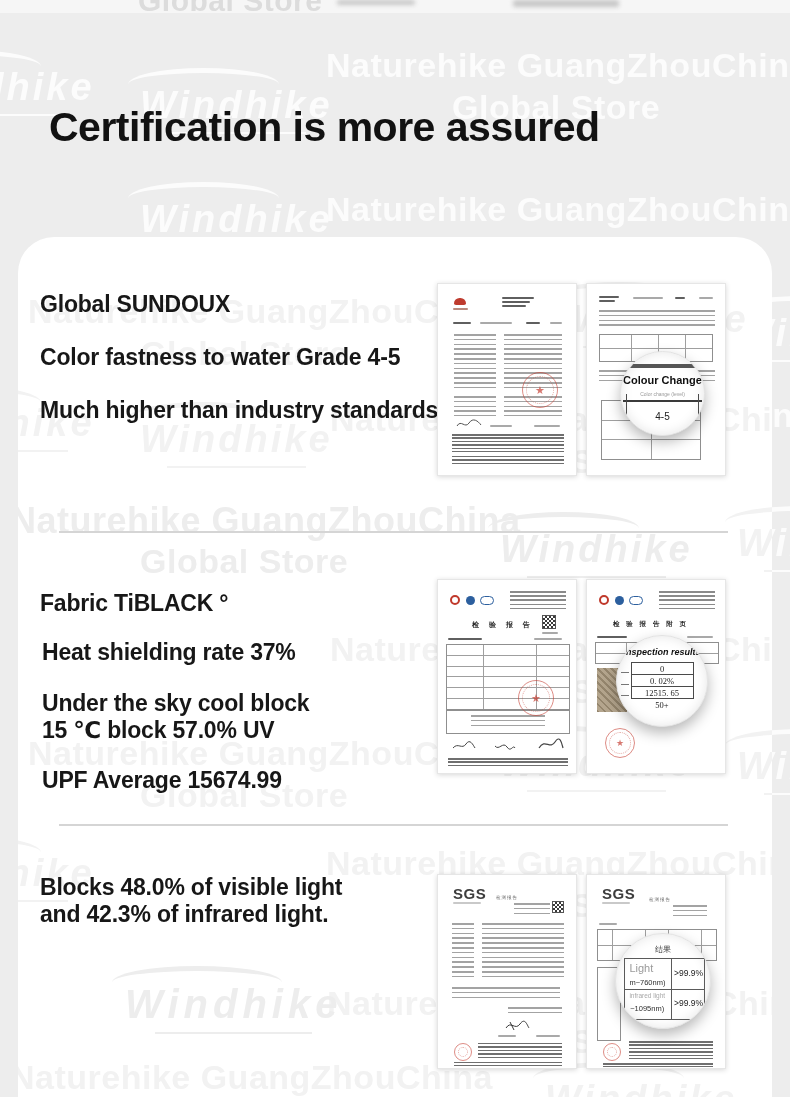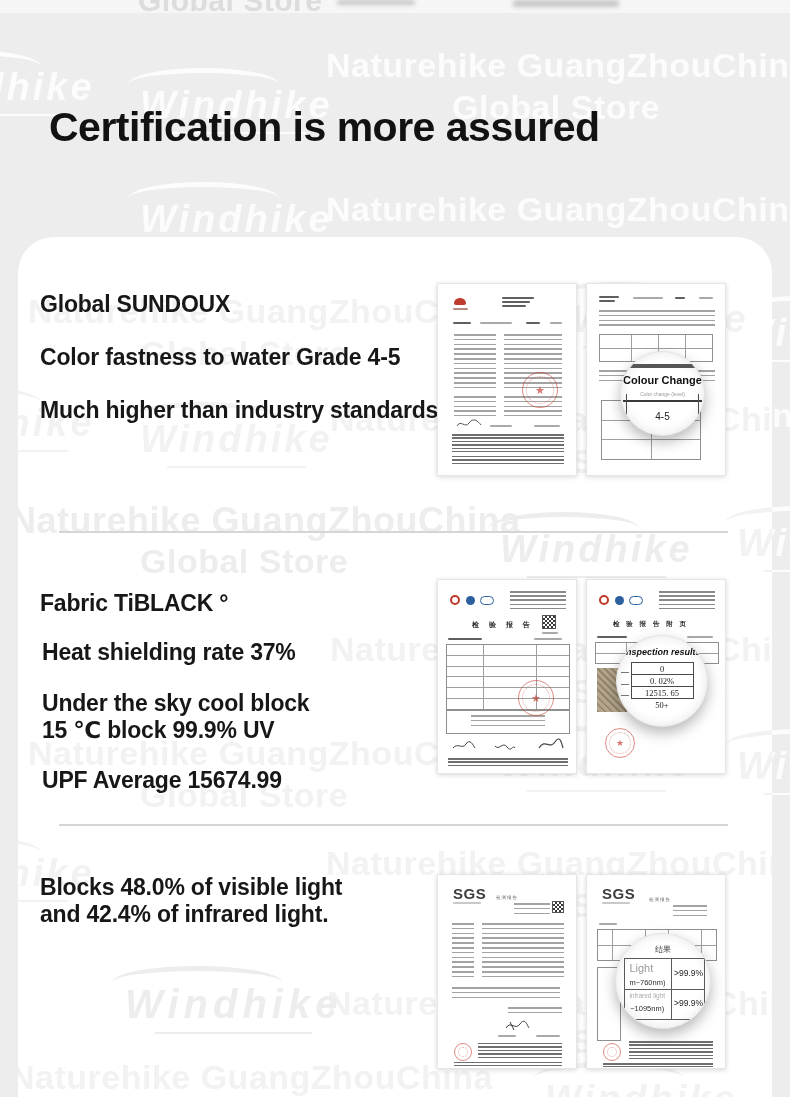--- a/index.html
+++ b/index.html
@@ -244,21 +244,21 @@
         </div>
       </div>
     </div>
 
     <div class="divider" style="top:531px"></div>
 
     <div>
       <div class="secline" style="left:40px;top:590px">Fabric TiBLACK °</div>
       <div class="secline" style="left:42px;top:639px">Heat shielding rate 37%</div>
       <div class="secline" style="left:42px;top:690px">Under the sky cool block</div>
-      <div class="secline" style="left:42px;top:717px">15 ℃ block 99.9% UV</div>
+      <div class="secline" style="left:42px;top:717px">15 ℃ block 57.0% UV</div>
       <div class="secline" style="left:42px;top:767px">UPF Average 15674.99</div>
 
       <div class="docrow" style="top:579px">
 
         <div class="doc h195">
           <span class="lg-cqc" style="left:12px;top:15px"></span>
           <span class="lg-iso" style="left:28px;top:16px"></span>
           <span class="lg-cnas" style="left:42px;top:16px"></span>
           <div class="para d" style="left:72px;top:11px;width:56px;height:18px"></div>
           <div class="cqc-title" style="left:34px;top:40px">检 验 报 告</div>
@@ -357,21 +357,21 @@
             </div>
           </div>
         </div>
       </div>
     </div>
 
     <div class="divider" style="top:824px"></div>
 
     <div>
       <div class="secline" style="left:40px;top:874px">Blocks 48.0% of visible light</div>
-      <div class="secline" style="left:40px;top:901px">and 42.4% of infrared light.</div>
+      <div class="secline" style="left:40px;top:901px">and 42.3% of infrared light.</div>
 
       <div class="docrow" style="top:874px">
 
         <div class="doc h195">
           <div class="sgs" style="left:15px;top:10px">SGS</div>
           <span class="ln" style="left:15px;top:27px;width:28px;height:1.5px;background:#c9c9c9"></span>
           <div class="sgs-title" style="left:58px;top:20px">检测报告</div>
           <div class="para" style="left:76px;top:28px;width:36px;height:12px"></div>
           <span class="qr" style="left:114px;top:26px;width:12px;height:12px"></span>
           <div class="para" style="left:14px;top:48px;width:22px;height:58px"></div>

